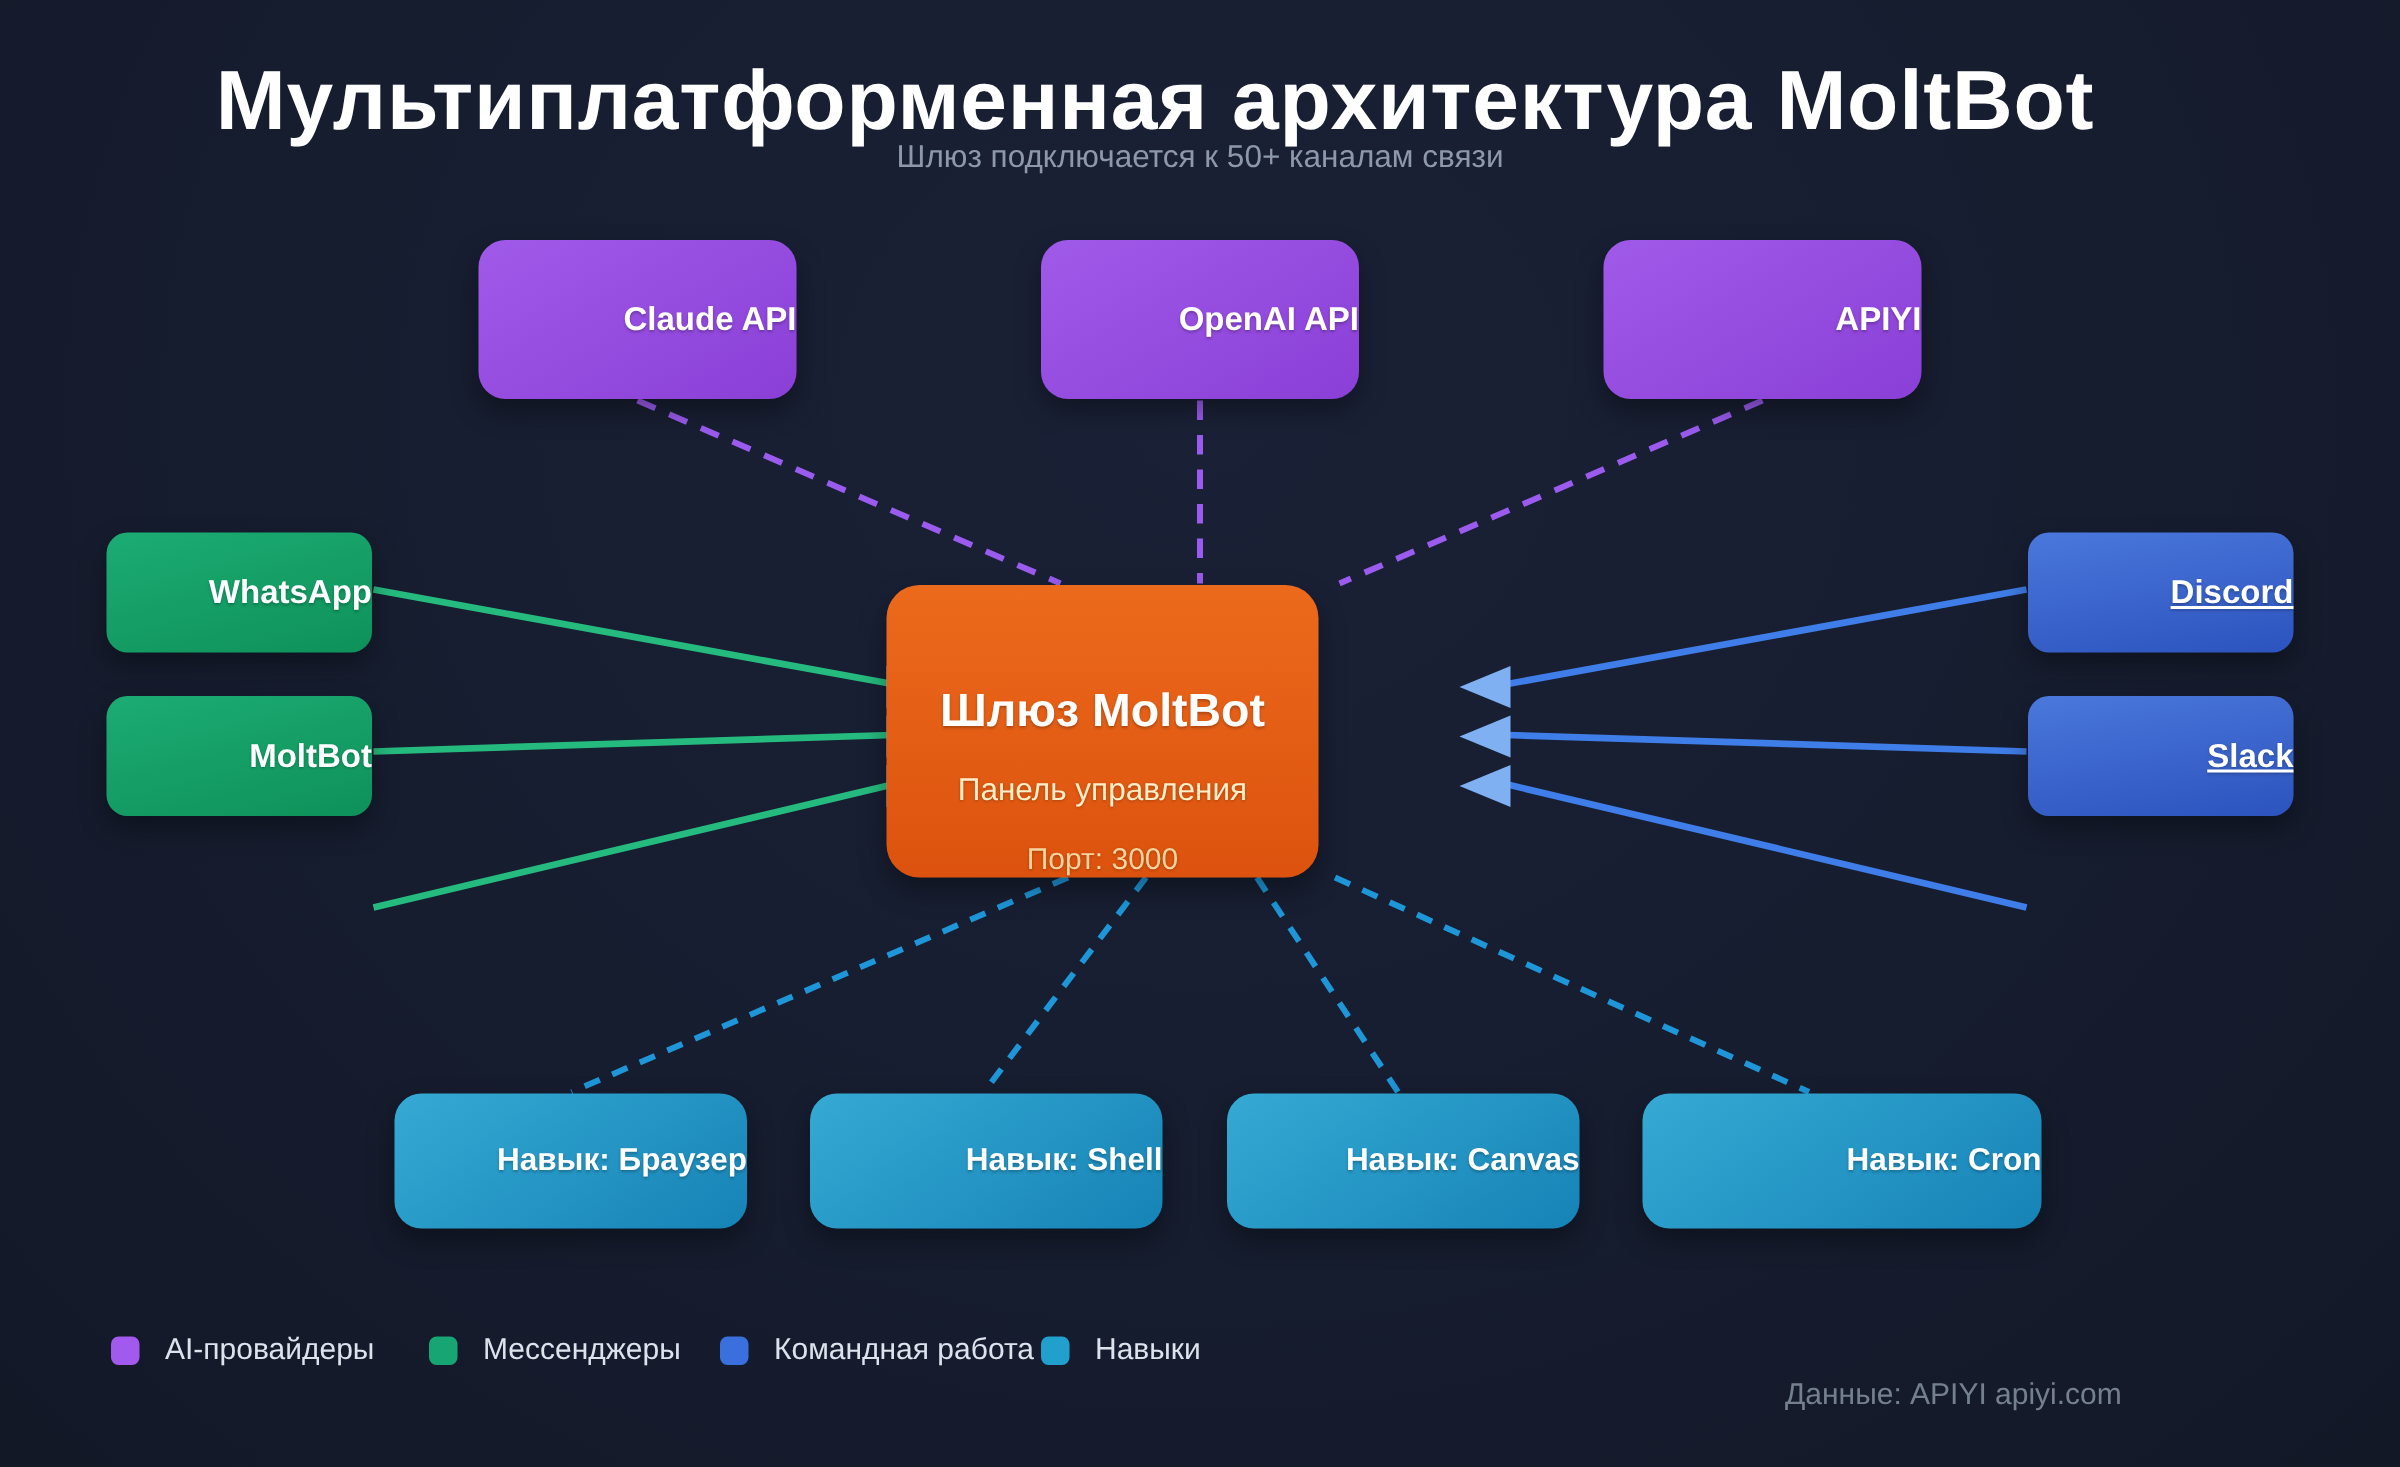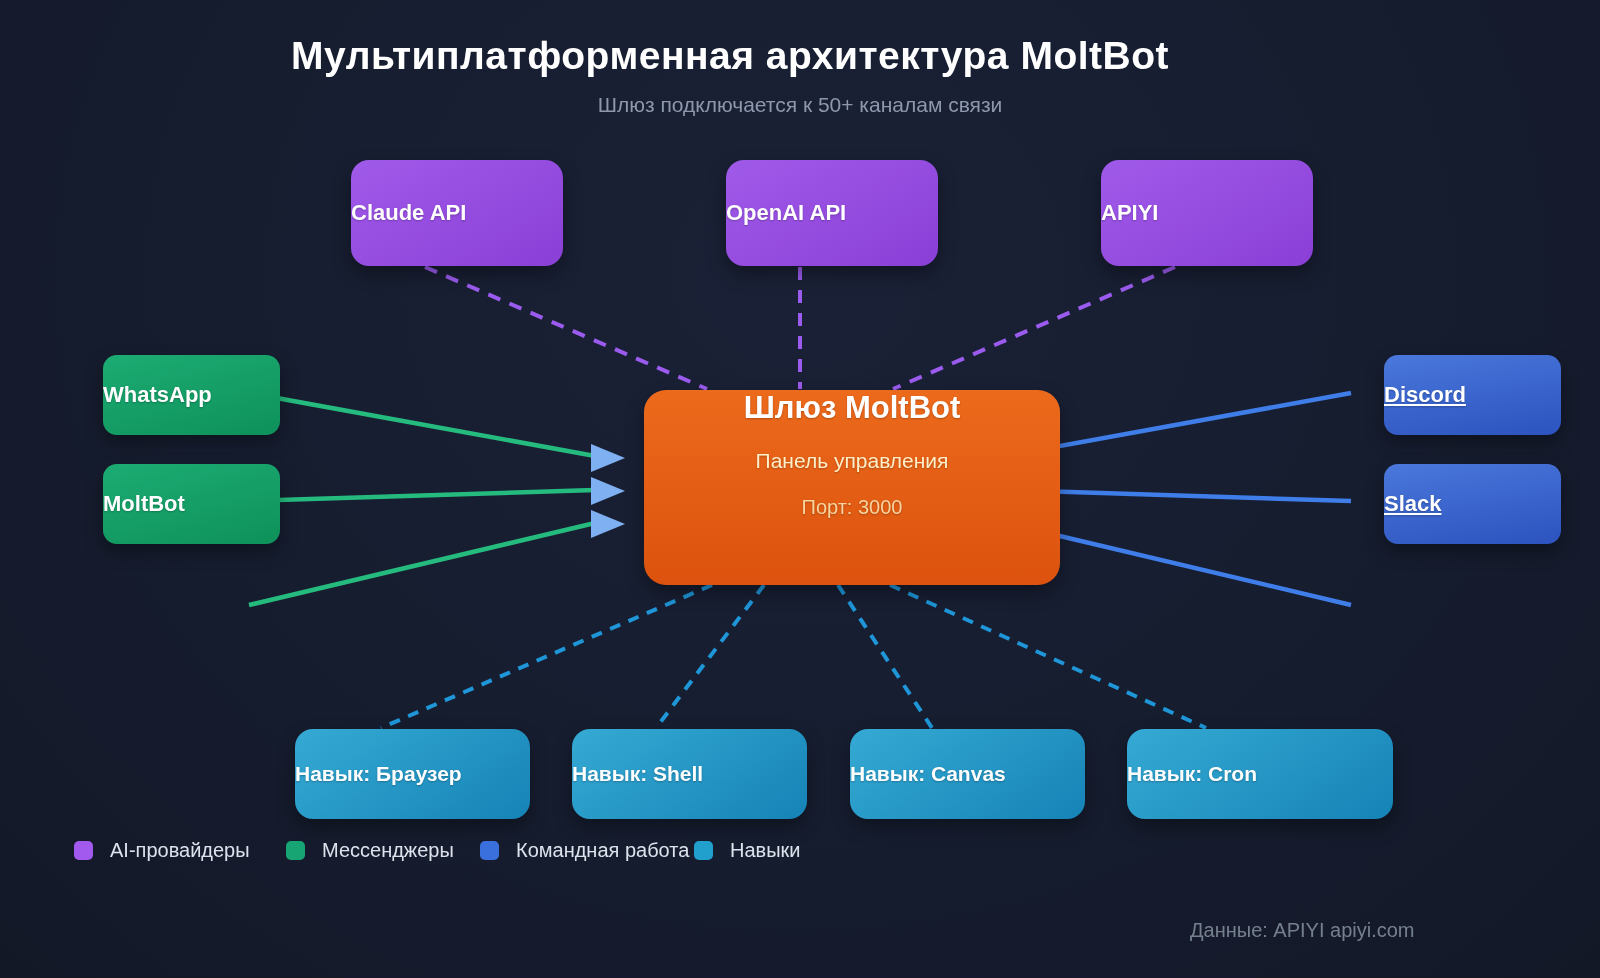--- a/index.html
+++ b/index.html
@@ -6,46 +6,45 @@
   .canvas{
     position:relative;
     width:1600px;height:978px;
     overflow:hidden;
     background:radial-gradient(ellipse at 50% 28%, #1a2136 0%, #161d2f 55%, #131827 100%);
     font-family:"Liberation Sans","DejaVu Sans",sans-serif;
   }
   .page-title{
     position:absolute;left:0;top:34px;width:1460px;
     text-align:center;color:#ffffff;
-    font-size:39px;font-weight:bold;letter-spacing:0.5px;
+    font-size:56px;font-weight:bold;letter-spacing:0.5px;padding-left:40px;
   }
   .page-subtitle{
     position:absolute;left:0;top:93px;width:1600px;
     text-align:center;color:#8e98ac;font-size:21px;
   }
   svg.connectors{position:absolute;left:0;top:0;width:1600px;height:978px;}
   .node{
-    position:absolute;display:flex;align-items:center;justify-content:flex-start;
+    position:absolute;display:flex;align-items:center;justify-content:flex-end;
     color:#ffffff;font-weight:bold;font-size:22px;
     box-shadow:0 8px 18px rgba(0,0,0,0.35);
     text-shadow:0 1px 2px rgba(0,0,0,0.25);
-    margin-left:32px;
   }
   .node.purple{background:linear-gradient(150deg,#a05ae9 0%,#8a3fd6 100%);border-radius:18px;}
   .node.green{background:linear-gradient(165deg,#1cac73 0%,#0e915a 100%);border-radius:14px;}
   .node.blue{background:linear-gradient(170deg,#4a78dc 0%,#2c53be 100%);border-radius:14px;text-decoration:underline;}
   .node.cyan{background:linear-gradient(145deg,#35aad4 0%,#1683b6 100%);border-radius:18px;font-size:21px;}
   .node.centerbox{
     background:linear-gradient(180deg,#ec6a1c 0%,#dc520e 100%);
     border-radius:22px;flex-direction:column;gap:23px;
   }
   .center-title{color:#ffffff;font-size:31px;font-weight:bold;}
   .center-sub{color:#ffefc9;font-size:21px;font-weight:normal;}
   .center-port{color:#f7d49e;font-size:20px;font-weight:normal;}
-  .legend-item{position:absolute;top:839px;display:flex;align-items:center;}
+  .legend-item{position:absolute;top:889px;display:flex;align-items:center;}
   .legend-swatch{width:19px;height:19px;border-radius:5px;flex:none;}
   .legend-label{margin-left:17px;color:#dce3ed;font-size:20px;white-space:nowrap;}
   .attribution{position:absolute;left:1190px;top:919px;color:#75808f;font-size:20px;}
 </style>
 </head>
 <body>
 
 <div class="canvas">
 
   <div class="page-title">Мультиплатформенная архитектура MoltBot</div>
@@ -96,21 +95,21 @@
     <span>MoltBot</span>
   </div>
 
   <div class="node blue" style="left:1352px;top:355px;width:177px;height:80px">
     <span>Discord</span>
   </div>
   <div class="node blue" style="left:1352px;top:464px;width:177px;height:80px">
     <span>Slack</span>
   </div>
 
-  <div class="node centerbox" style="left:612px;top:390px;width:416px;height:195px">
+  <div class="node centerbox" style="left:591px;top:390px;width:288px;height:195px">
     <div class="center-title">Шлюз MoltBot</div>
     <div class="center-sub">Панель управления</div>
     <div class="center-port">Порт: 3000</div>
   </div>
 
   <div class="node cyan" style="left:263px;top:729px;width:235px;height:90px">
     <span>Навык: Браузер</span>
   </div>
   <div class="node cyan" style="left:540px;top:729px;width:235px;height:90px">
     <span>Навык: Shell</span>

